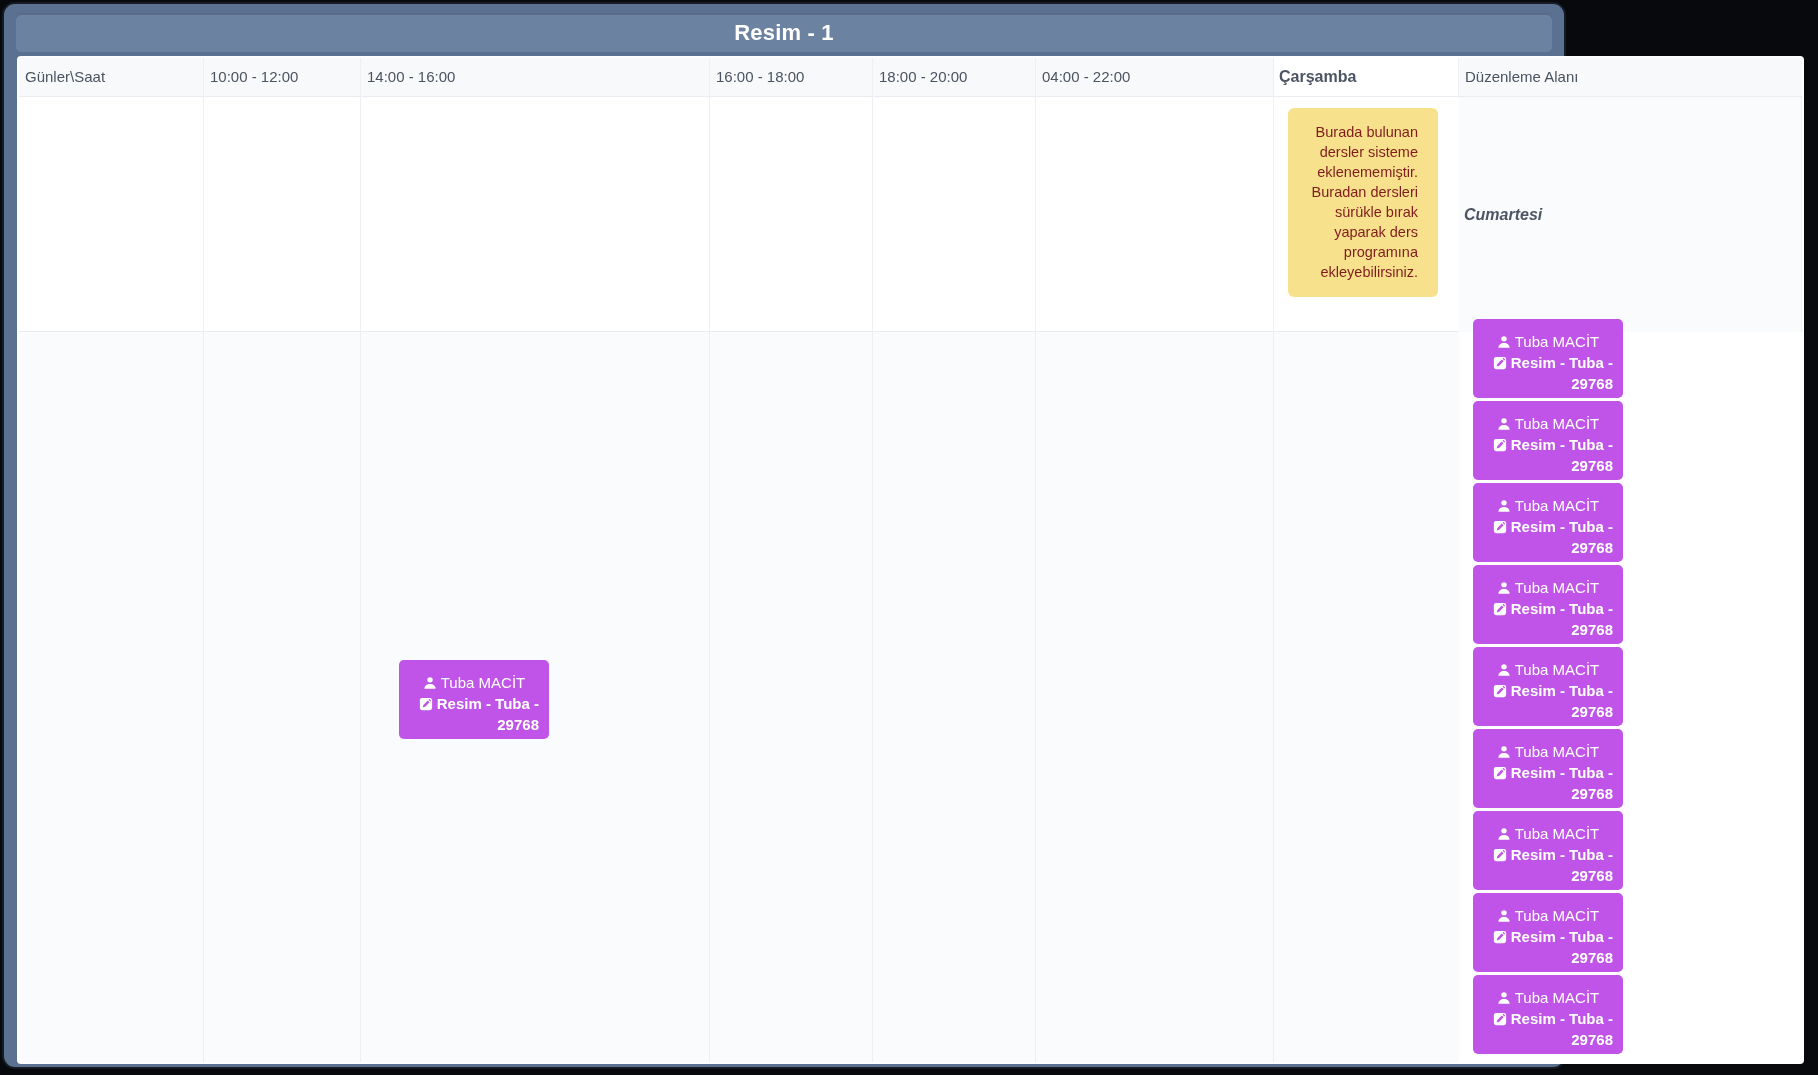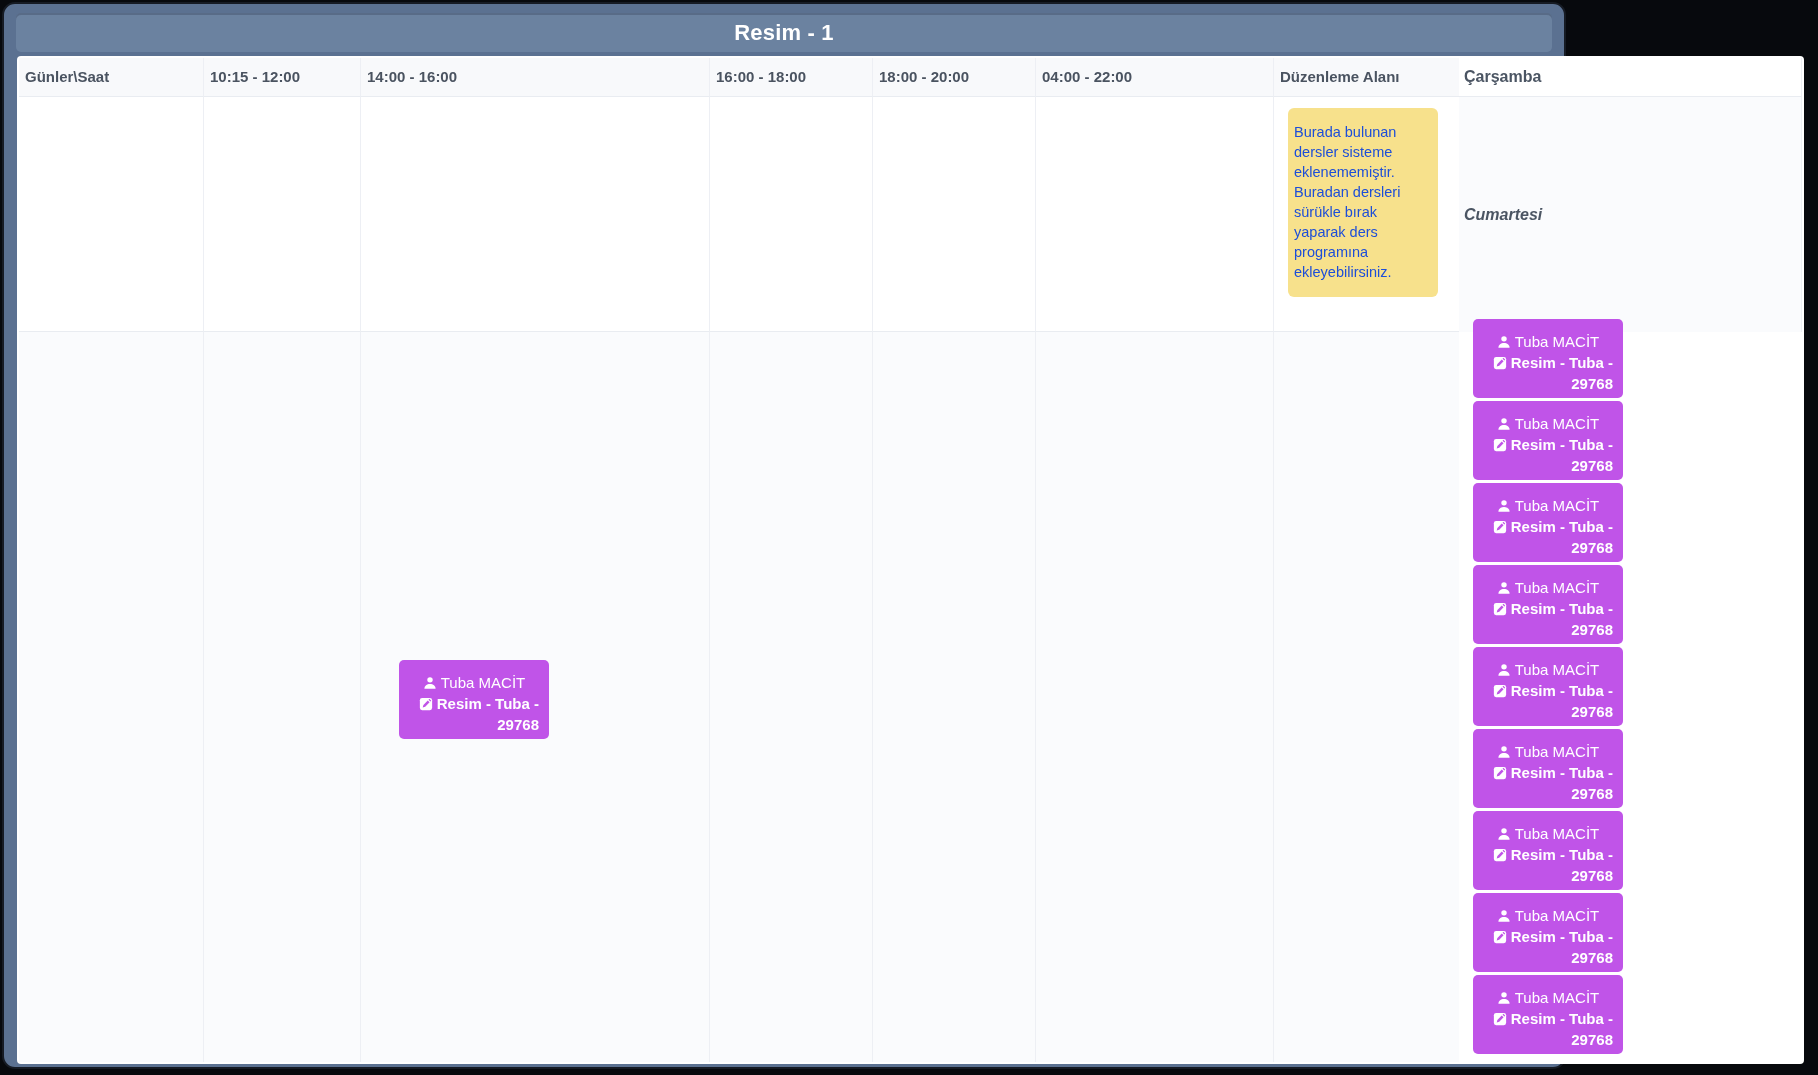--- a/index.html
+++ b/index.html
@@ -11,30 +11,30 @@
     box-shadow:inset 0 2px 0 rgba(30,40,58,.25);}
   .titlebar .title{color:#ffffff;font-weight:bold;font-size:22px;letter-spacing:.2px;}
   .content{position:absolute;left:13px;top:52px;width:1787px;height:1008px;
     background:#ffffff;border-radius:4px;position:absolute;overflow:hidden;}
   .grid{position:absolute;left:2px;top:2px;right:2px;bottom:2px;display:grid;
     grid-template-columns:185px 157px 349px 163px 163px 238px 185px 1fr;
     grid-template-rows:39px 235px 1fr;}
   .cell{border-right:1px solid #edeff4;border-bottom:1px solid #e9ecf1;box-sizing:border-box;}
   .cell.last-col{border-right:none;}
   .cell.last-row{border-bottom:none;}
-  .hcell{background:#f8f9fb;color:#4a5360;font-weight:bold;font-size:15px;
+  .hcell{background:#f8f9fb;color:#4a5360;font-weight:normal;font-size:15px;
     padding:10px 4px 0 6px;white-space:nowrap;overflow:hidden;}
   .daycell{display:flex;align-items:center;padding-left:5px;
     color:#4b5563;font-weight:bold;font-size:16px;background:#ffffff;}
   .r1{background:#ffffff;}
   .r2{background:#fafbfd;}
   .daycell.r2{background:#fafbfd;font-style:italic;}
   .note{margin:11px 0 0 14px;width:150px;height:189px;box-sizing:border-box;
-    background:#f7e18c;border-radius:6px;color:#1d4ed8;font-size:14.5px;line-height:20px;
-    text-align:left;padding:14px 6px;}
+    background:#f7e18c;border-radius:6px;color:#7f1d1d;font-size:14.5px;line-height:20px;
+    text-align:right;padding:14px 20px;}
   .card{box-sizing:border-box;width:150px;height:79px;background:#c054e8;border-radius:5px;
     color:#ffffff;font-size:15px;line-height:21px;padding:12px 10px;text-align:right;overflow:hidden;}
   .card .teacher{text-align:center;font-weight:normal;white-space:nowrap;}
   .card .lesson{font-weight:bold;}
   .card svg{vertical-align:-2px;margin-right:4px;}
   .pool{position:absolute;left:1456px;top:263px;width:150px;display:flex;
     flex-direction:column;gap:3px;}
   .scheduled{position:absolute;left:382px;top:604px;}
 </style>
 </head>
@@ -42,28 +42,28 @@
 
 <div class="window">
   <div class="titlebar">
     <span class="title">Resim - 1</span>
   </div>
 
   <div class="content">
     <div class="grid">
 
       <div class="cell hcell">Günler\Saat</div>
-      <div class="cell hcell">10:15 - 12:00</div>
+      <div class="cell hcell">10:00 - 12:00</div>
       <div class="cell hcell">14:00 - 16:00</div>
       <div class="cell hcell">16:00 - 18:00</div>
       <div class="cell hcell">18:00 - 20:00</div>
       <div class="cell hcell">04:00 - 22:00</div>
+      <div class="cell daycell r1">Çarşamba</div>
+
       <div class="cell hcell last-col">Düzenleme Alanı</div>
-
-      <div class="cell daycell r1">Çarşamba</div>
       <div class="cell r1"></div>
       <div class="cell r1"></div>
       <div class="cell r1"></div>
       <div class="cell r1"></div>
       <div class="cell r1"></div>
       <div class="cell r1"></div>
       <div class="cell r1 last-col">
         <div class="note">Burada bulunan dersler sisteme eklenememiştir. Buradan dersleri sürükle bırak yaparak ders programına ekleyebilirsiniz.</div>
       </div>
 

